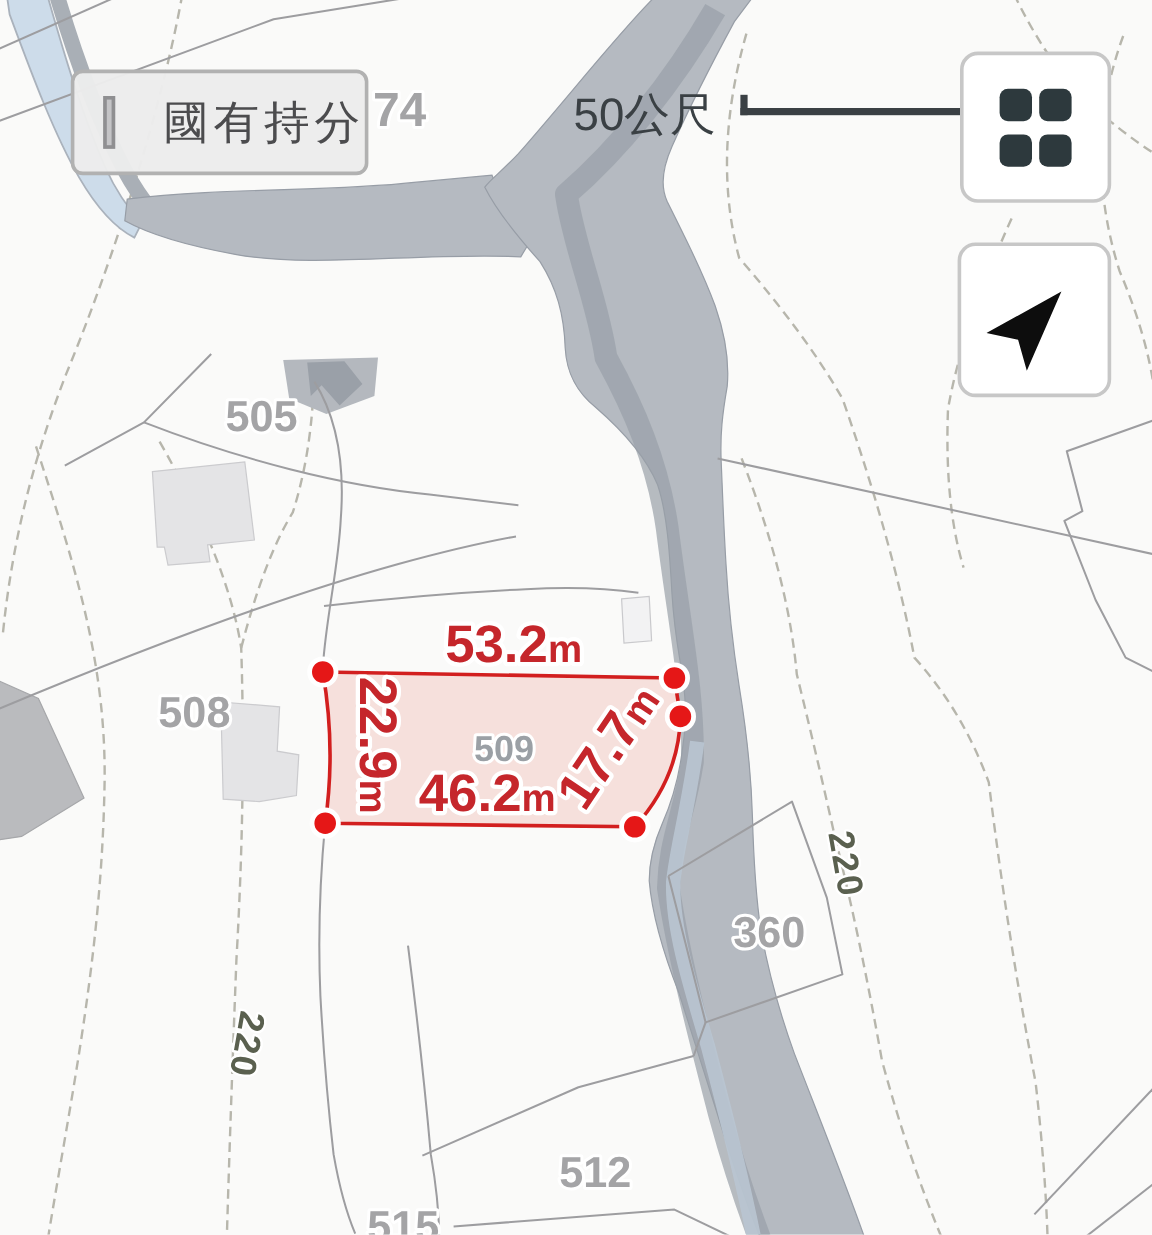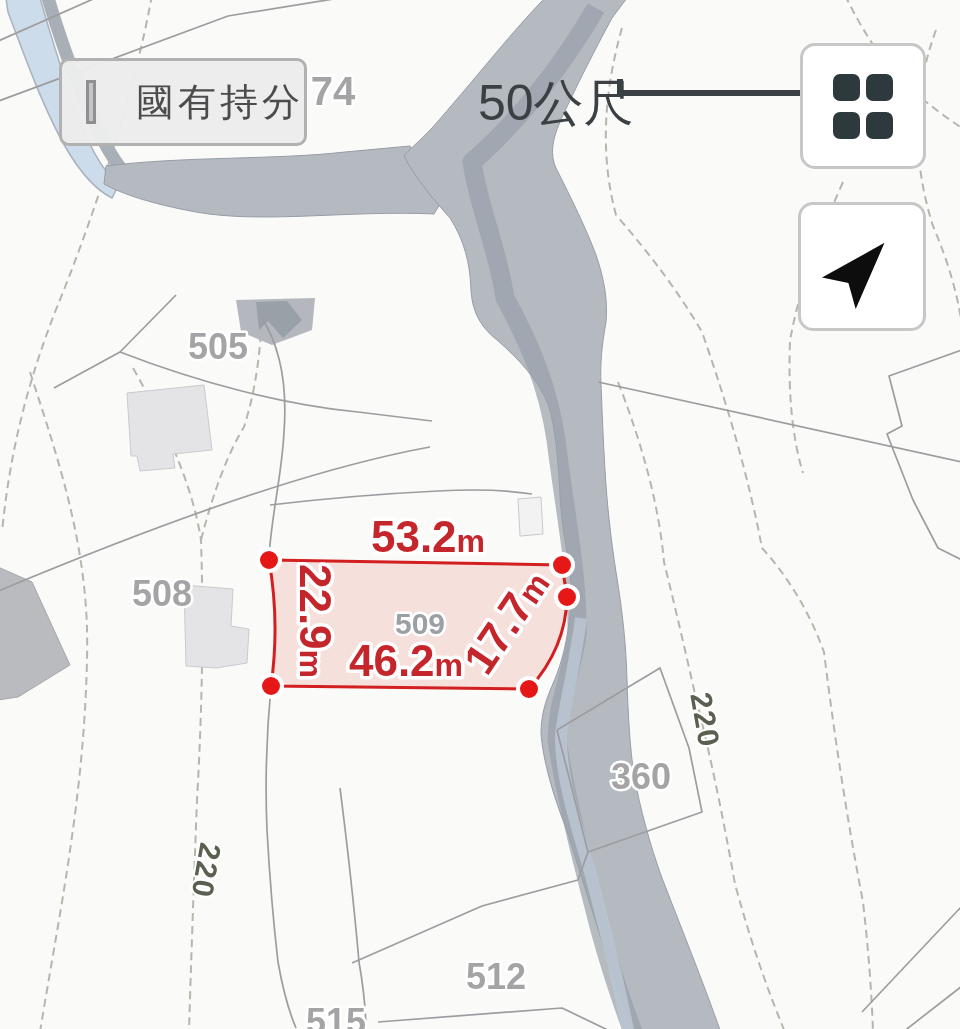--- a/index.html
+++ b/index.html
@@ -24,21 +24,21 @@
 
   
   #legend{position:absolute;left:35px;top:58px;width:248px;height:88px;
           background:rgba(236,236,236,.97);border:3px solid #b1b1b1;border-radius:10px;
           display:flex;align-items:center;box-sizing:border-box;margin-left:24px;}
   #legend .swatch{width:44px;height:44px;background:#c4c4c6;border:3px solid #8f8f91;
           margin-left:24px;box-sizing:border-box;}
   #legend .ltext{margin-left:40px;font-size:38px;color:#4c4c4e;letter-spacing:4px;white-space:nowrap;}
 
   
-  #scale-label{position:absolute;left:478px;top:70px;font-size:50px;color:#3a4044;}
+  #scale-label{position:absolute;left:478px;top:70px;font-size:38px;color:#3a4044;}
   #scale-line{position:absolute;left:617px;top:90px;width:194px;height:6px;background:#3a4044;}
   #scale-tick{position:absolute;left:617px;top:79px;width:6px;height:17px;background:#3a4044;}
 
   
   .mapbtn{position:absolute;background:#ffffff;border:3px solid #c7c7c7;border-radius:15px;
           box-sizing:border-box;display:flex;align-items:center;justify-content:center;cursor:pointer;}
   #grid-btn{left:800px;top:43px;width:126px;height:126px;}
   #grid-btn .gridwrap{display:grid;grid-template-columns:27px 27px;grid-template-rows:27px 27px;
           column-gap:6px;row-gap:11px;}
   #grid-btn .sq{background:#2d393d;border-radius:7px;}

